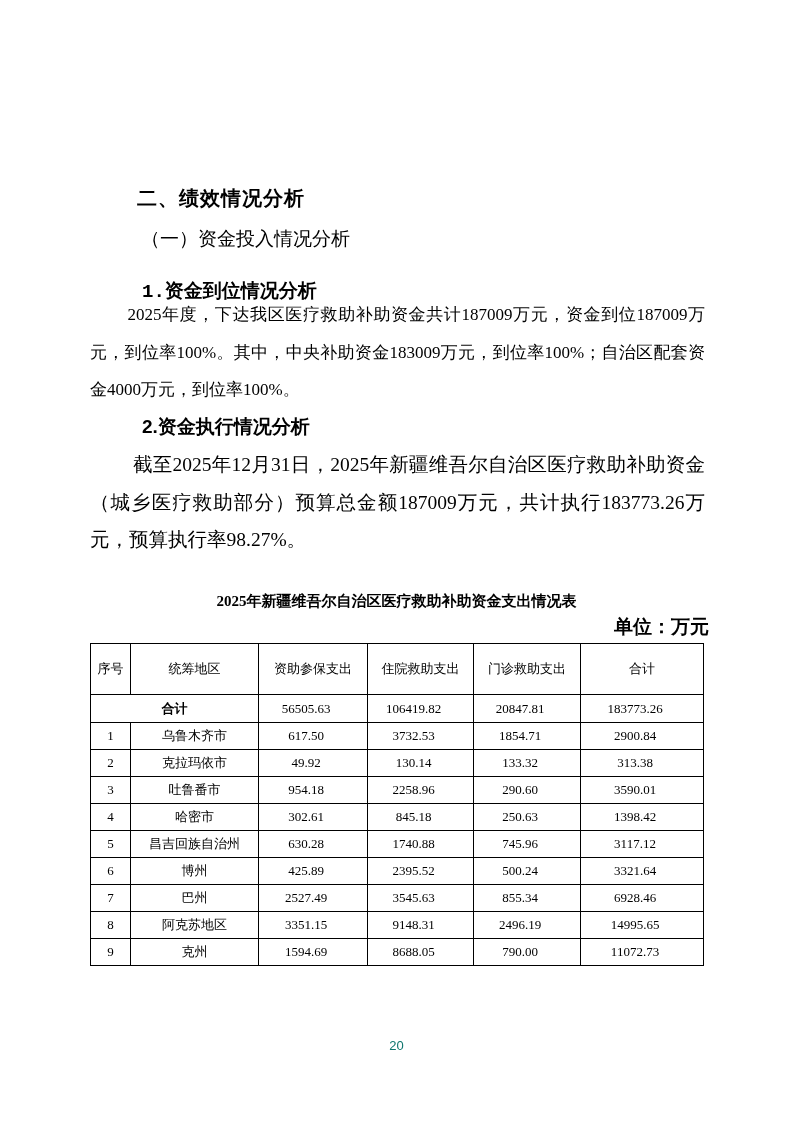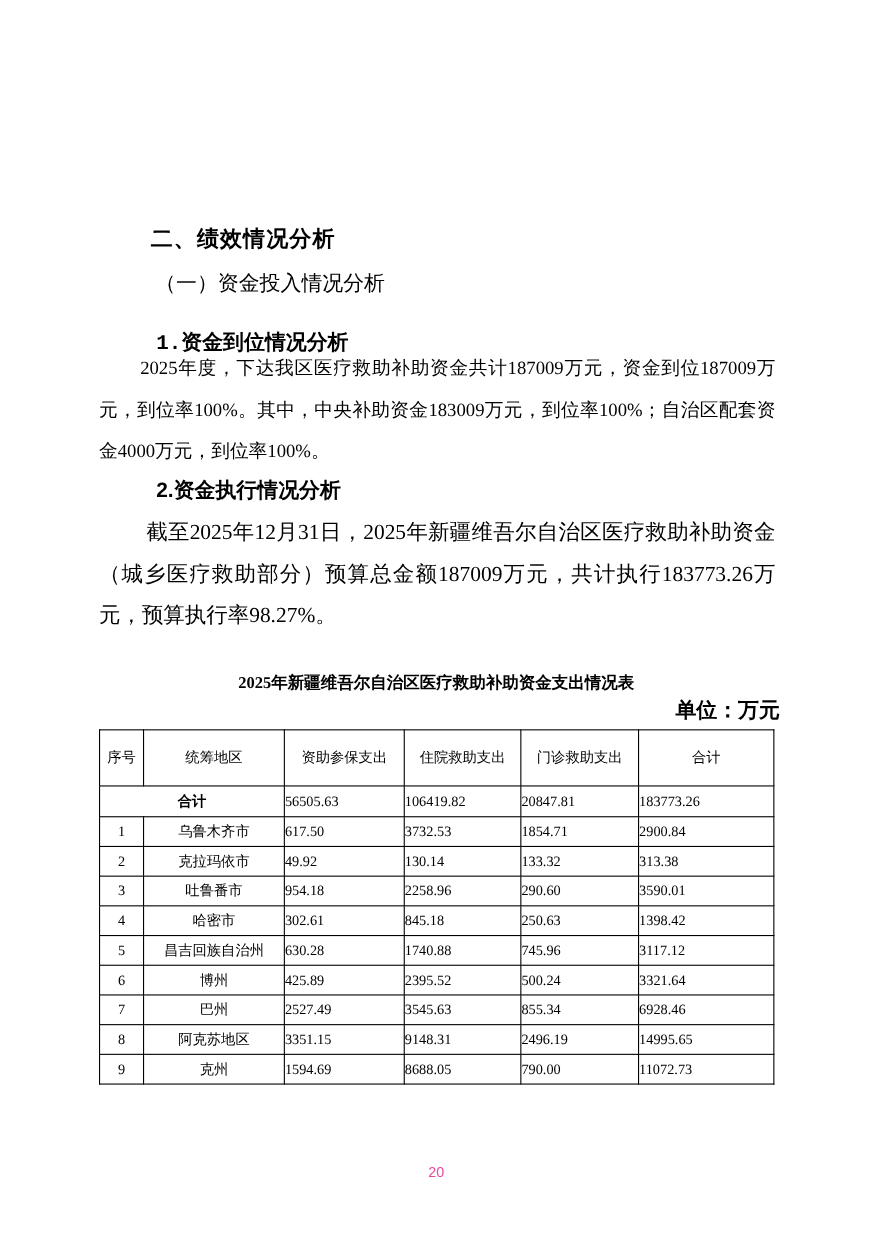--- a/index.html
+++ b/index.html
@@ -11,21 +11,20 @@
     width: 793px;
     height: 1122px;
     position: relative;
     font-family: "Liberation Serif", "DejaVu Serif", serif;
     color: #000;
   }
   .page {
     position: absolute;
     inset: 0;
     background: #fff;
-    margin-top: 20px;
   }
   .content {
     position: absolute;
     left: 90px;
     width: 615px;
     top: 0;
   }
   .h-section {
     position: absolute;
     top: 184px;
@@ -129,42 +128,42 @@
   }
   table.data-table td {
     border: 1px solid #000;
     padding: 0;
     text-align: center;
     vertical-align: middle;
     overflow: hidden;
     white-space: nowrap;
   }
   table.data-table td.num {
-    text-align: left;
+    text-align: center;
     padding-right: 14px;
   }
   tr.header-row td { height: 50px; }
   tr.total-row td { height: 27px; }
   tr.data-row td { height: 26px; }
   tr.total-row td.label { font-weight: bold; }
   .col-no   { width: 40px; }
   .col-region { width: 128px; }
   .col-c1   { width: 109px; }
   .col-c2   { width: 106px; }
   .col-c3   { width: 107px; }
   .col-c4   { width: 123px; }
   .page-number {
     position: absolute;
     top: 1038px;
     left: 0;
     width: 793px;
     text-align: center;
     font-family: "Liberation Sans", "DejaVu Sans", sans-serif;
     font-size: 13px;
-    color: #ec4899;
+    color: #0f766e;
   }
 </style>
 </head>
 <body>
 
 <div class="page">
   <div class="content">
 
     <div class="h-section">二、绩效情况分析</div>
     <div class="h-subsection">（一）资金投入情况分析</div>

